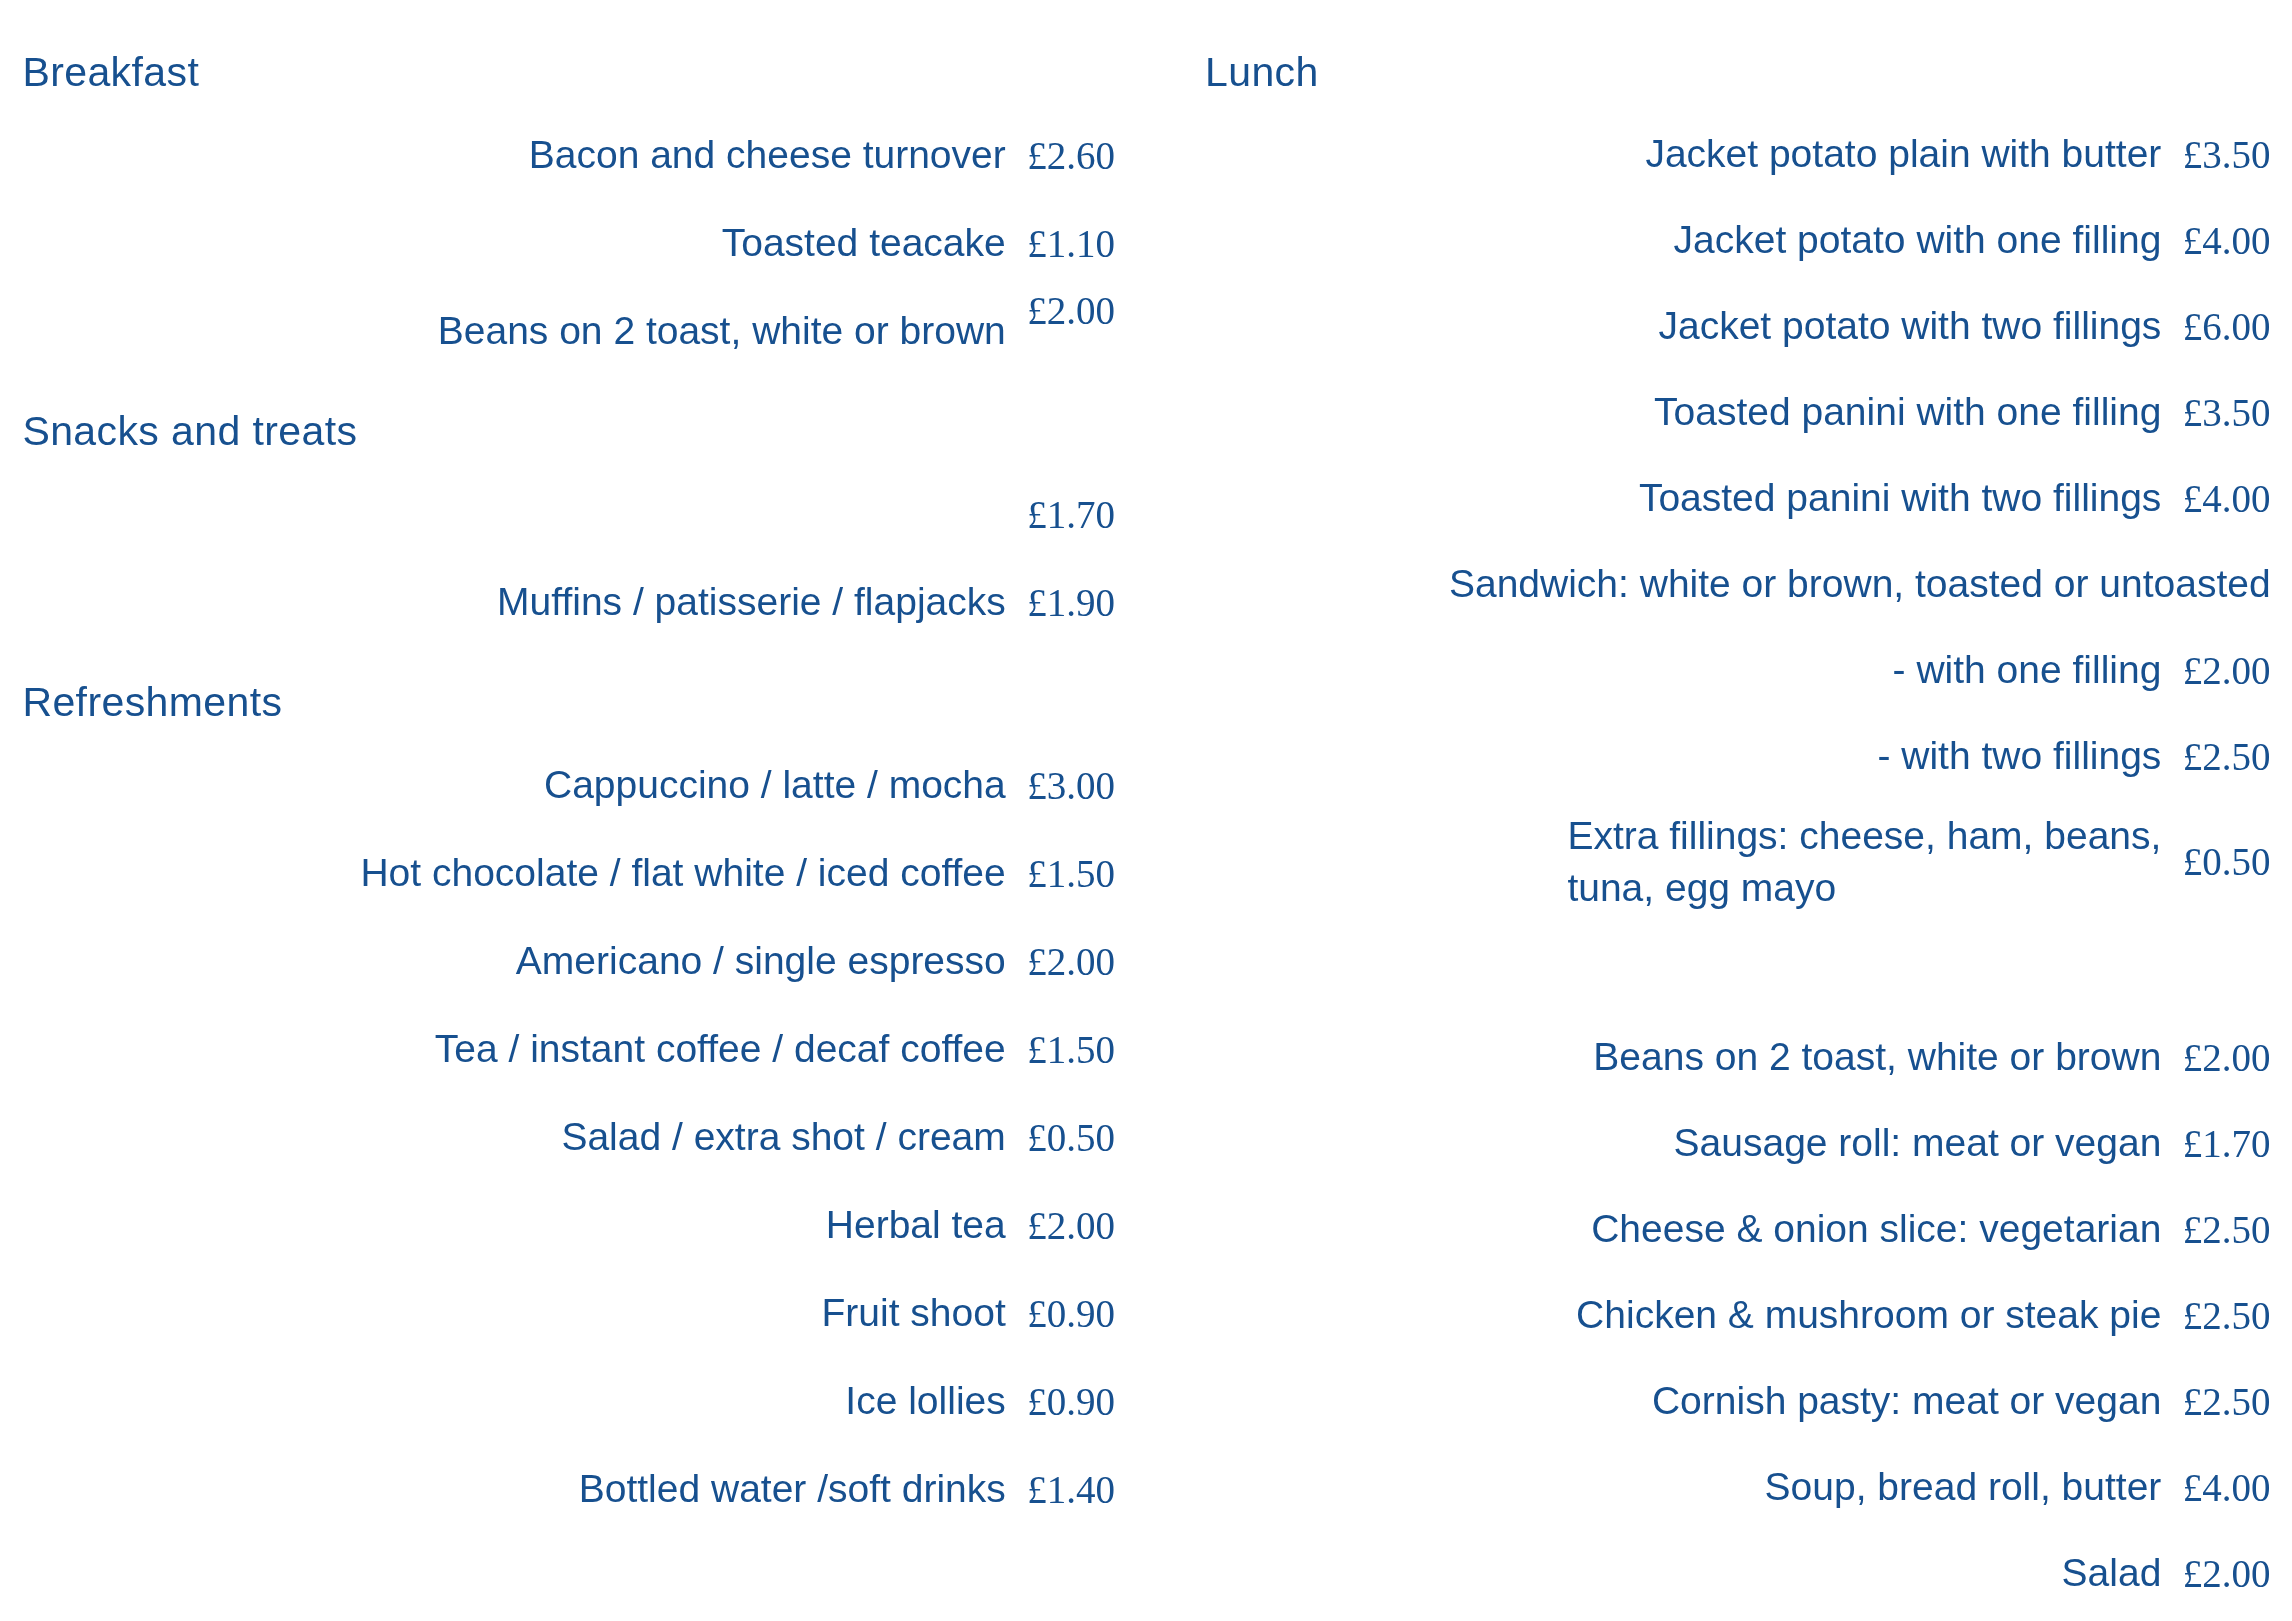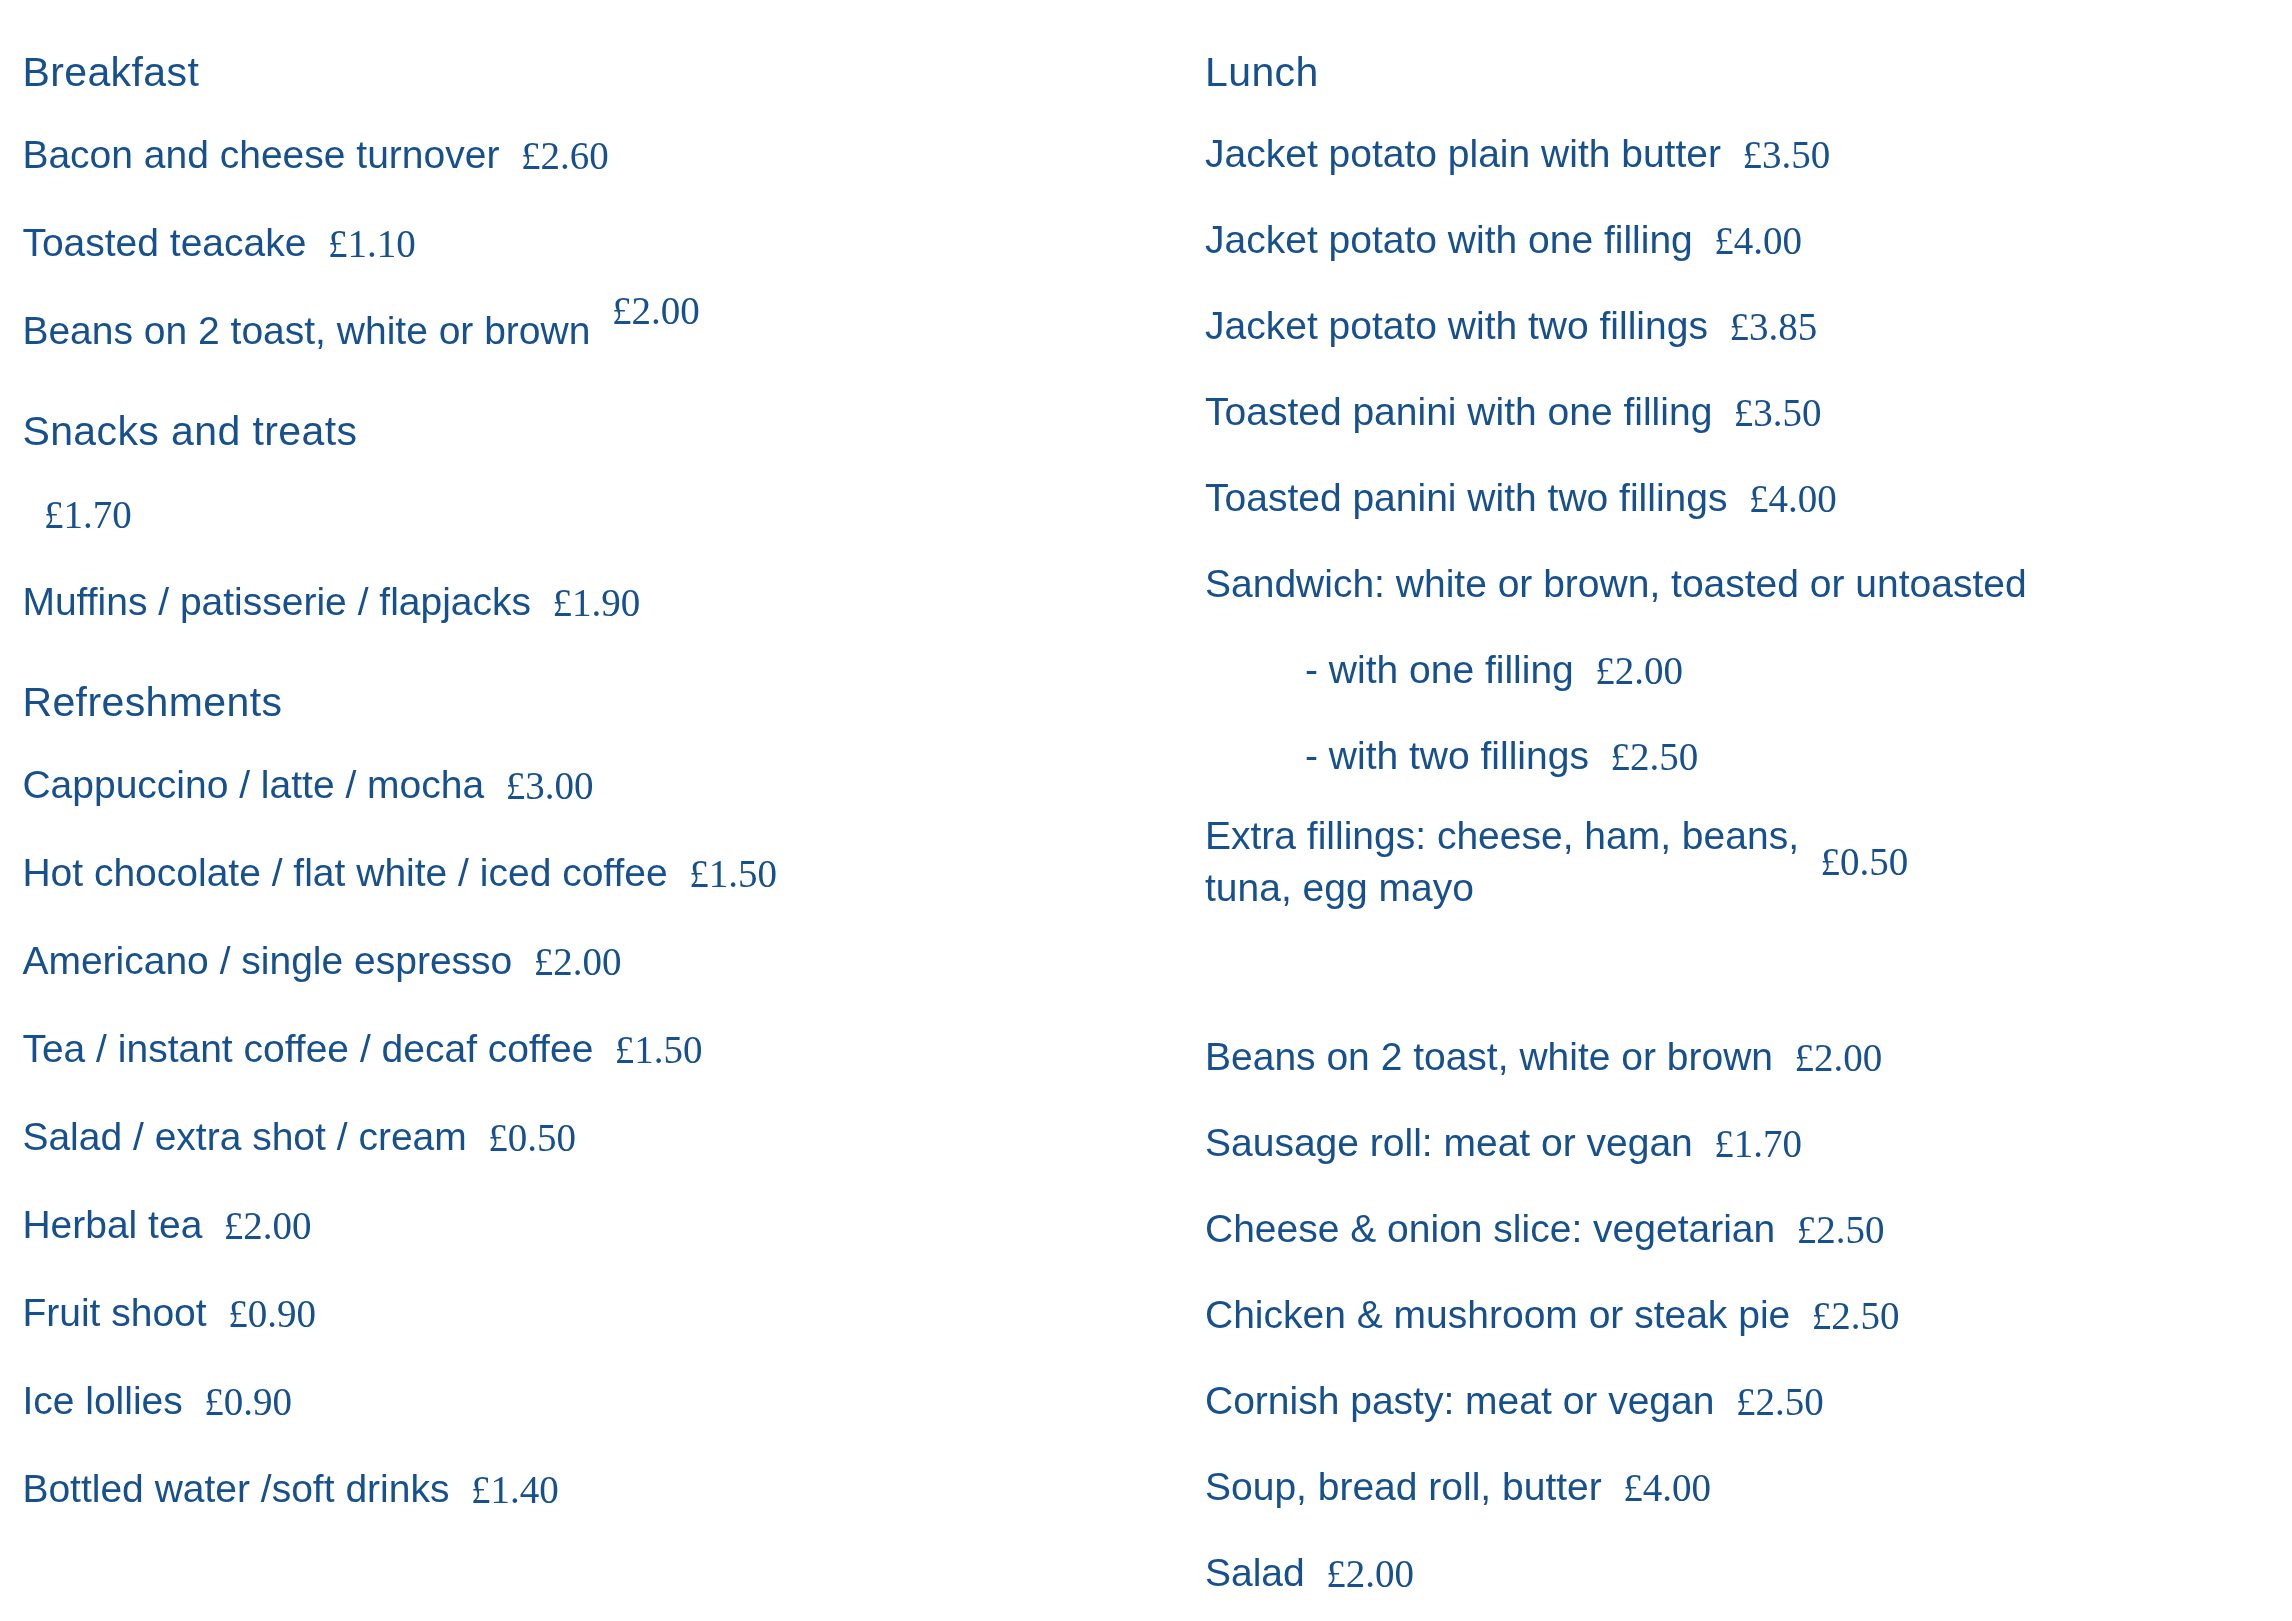--- a/index.html
+++ b/index.html
@@ -21,21 +21,21 @@
   .heading {
     height: 77px;
     display: flex; align-items: center;
     font-weight: normal;
     font-size: 41px;
     letter-spacing: 0.4px;
   }
   .mt { margin-top: 18px; }
   .row {
     height: 88px;
-    display: flex; align-items: center; justify-content: flex-start;
+    display: flex; align-items: center; justify-content: flex-end;
     font-size: 39px;
   }
   .col-right .row { height: 86px; }
   .row .name { white-space: pre-line; line-height: 1.32; }
   .row .price { margin-left: 21.5px; white-space: nowrap; font-family: Liberation Serif, serif; }
   .row.indent .name { padding-left: 100px; }
   .row.tall { height: 125px; }
   .row.tall .name { max-width: 806px; }
   .vgap { height: 90px; }
   .price.raised { transform: translateY(-20.6px); }
@@ -120,21 +120,21 @@
     <div class="row">
       <span class="name">Jacket potato plain with butter</span>
       <span class="price">£3.50</span>
     </div>
     <div class="row">
       <span class="name">Jacket potato with one filling</span>
       <span class="price">£4.00</span>
     </div>
     <div class="row">
       <span class="name">Jacket potato with two fillings</span>
-      <span class="price">£3.85</span>
+      <span class="price">£6.00</span>
     </div>
     <div class="row">
       <span class="name">Toasted panini with one filling</span>
       <span class="price">£3.50</span>
     </div>
     <div class="row">
       <span class="name">Toasted panini with two fillings</span>
       <span class="price">£4.00</span>
     </div>
 

